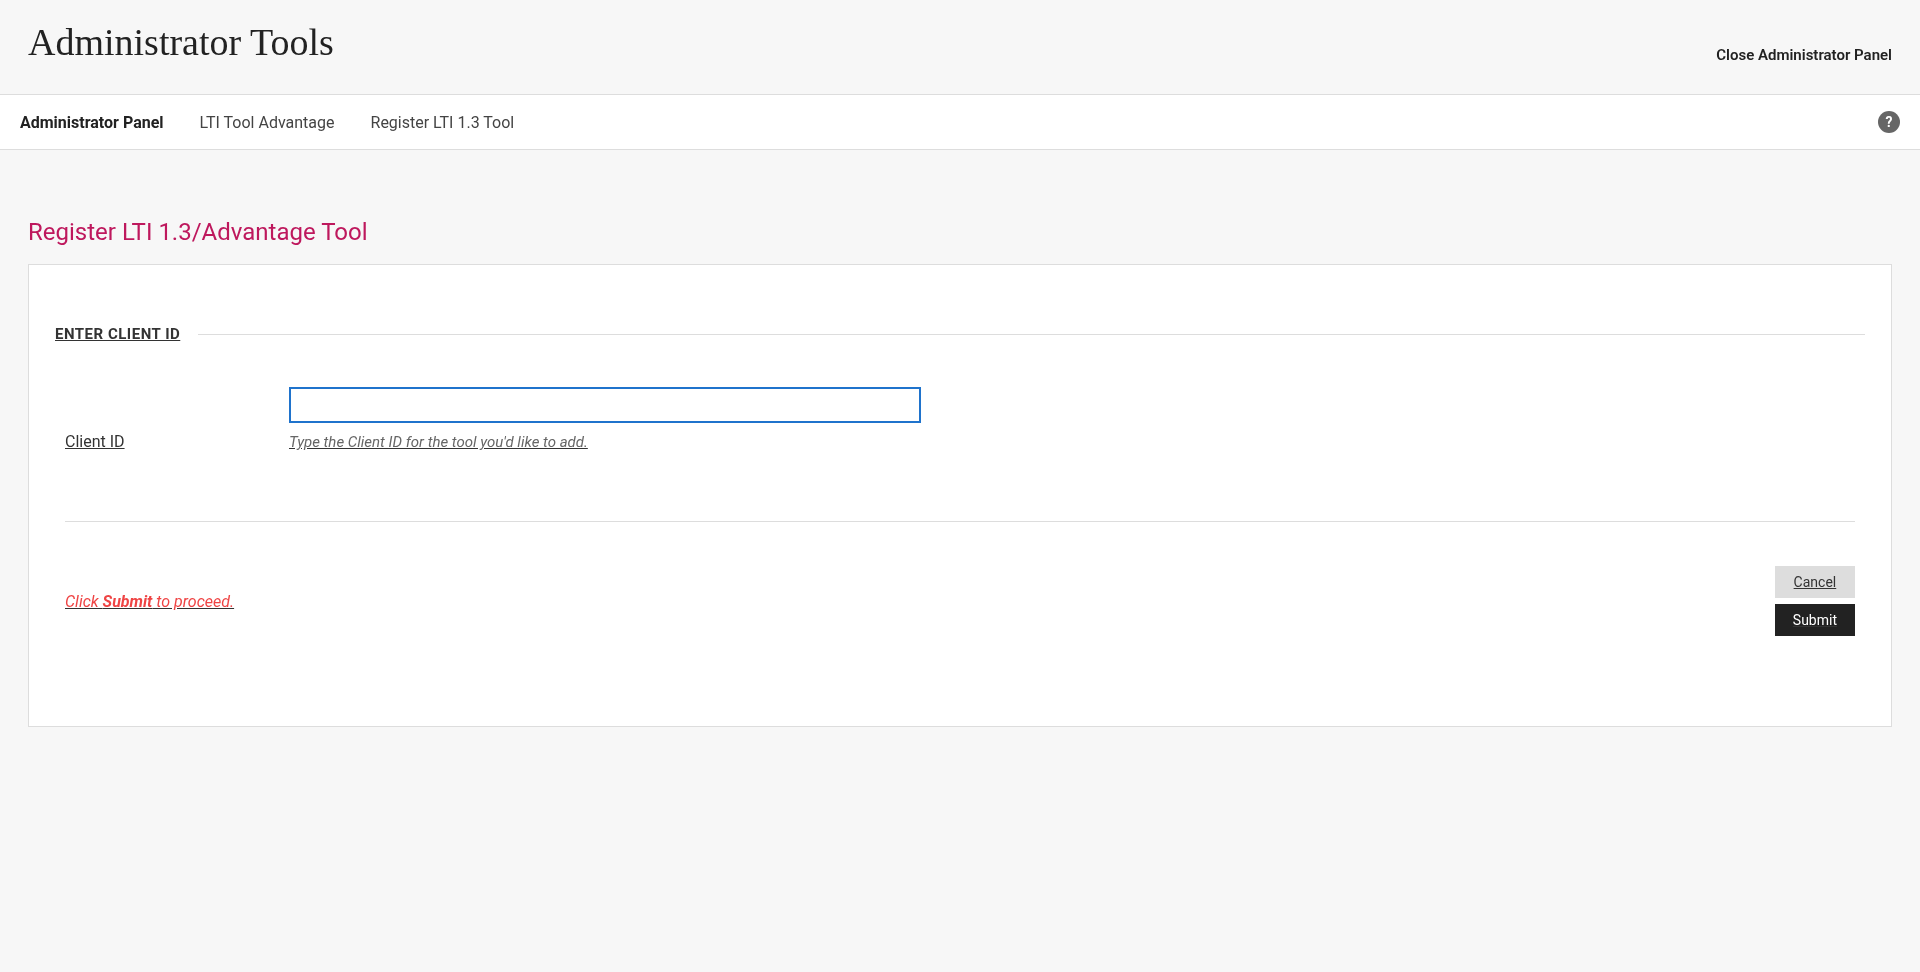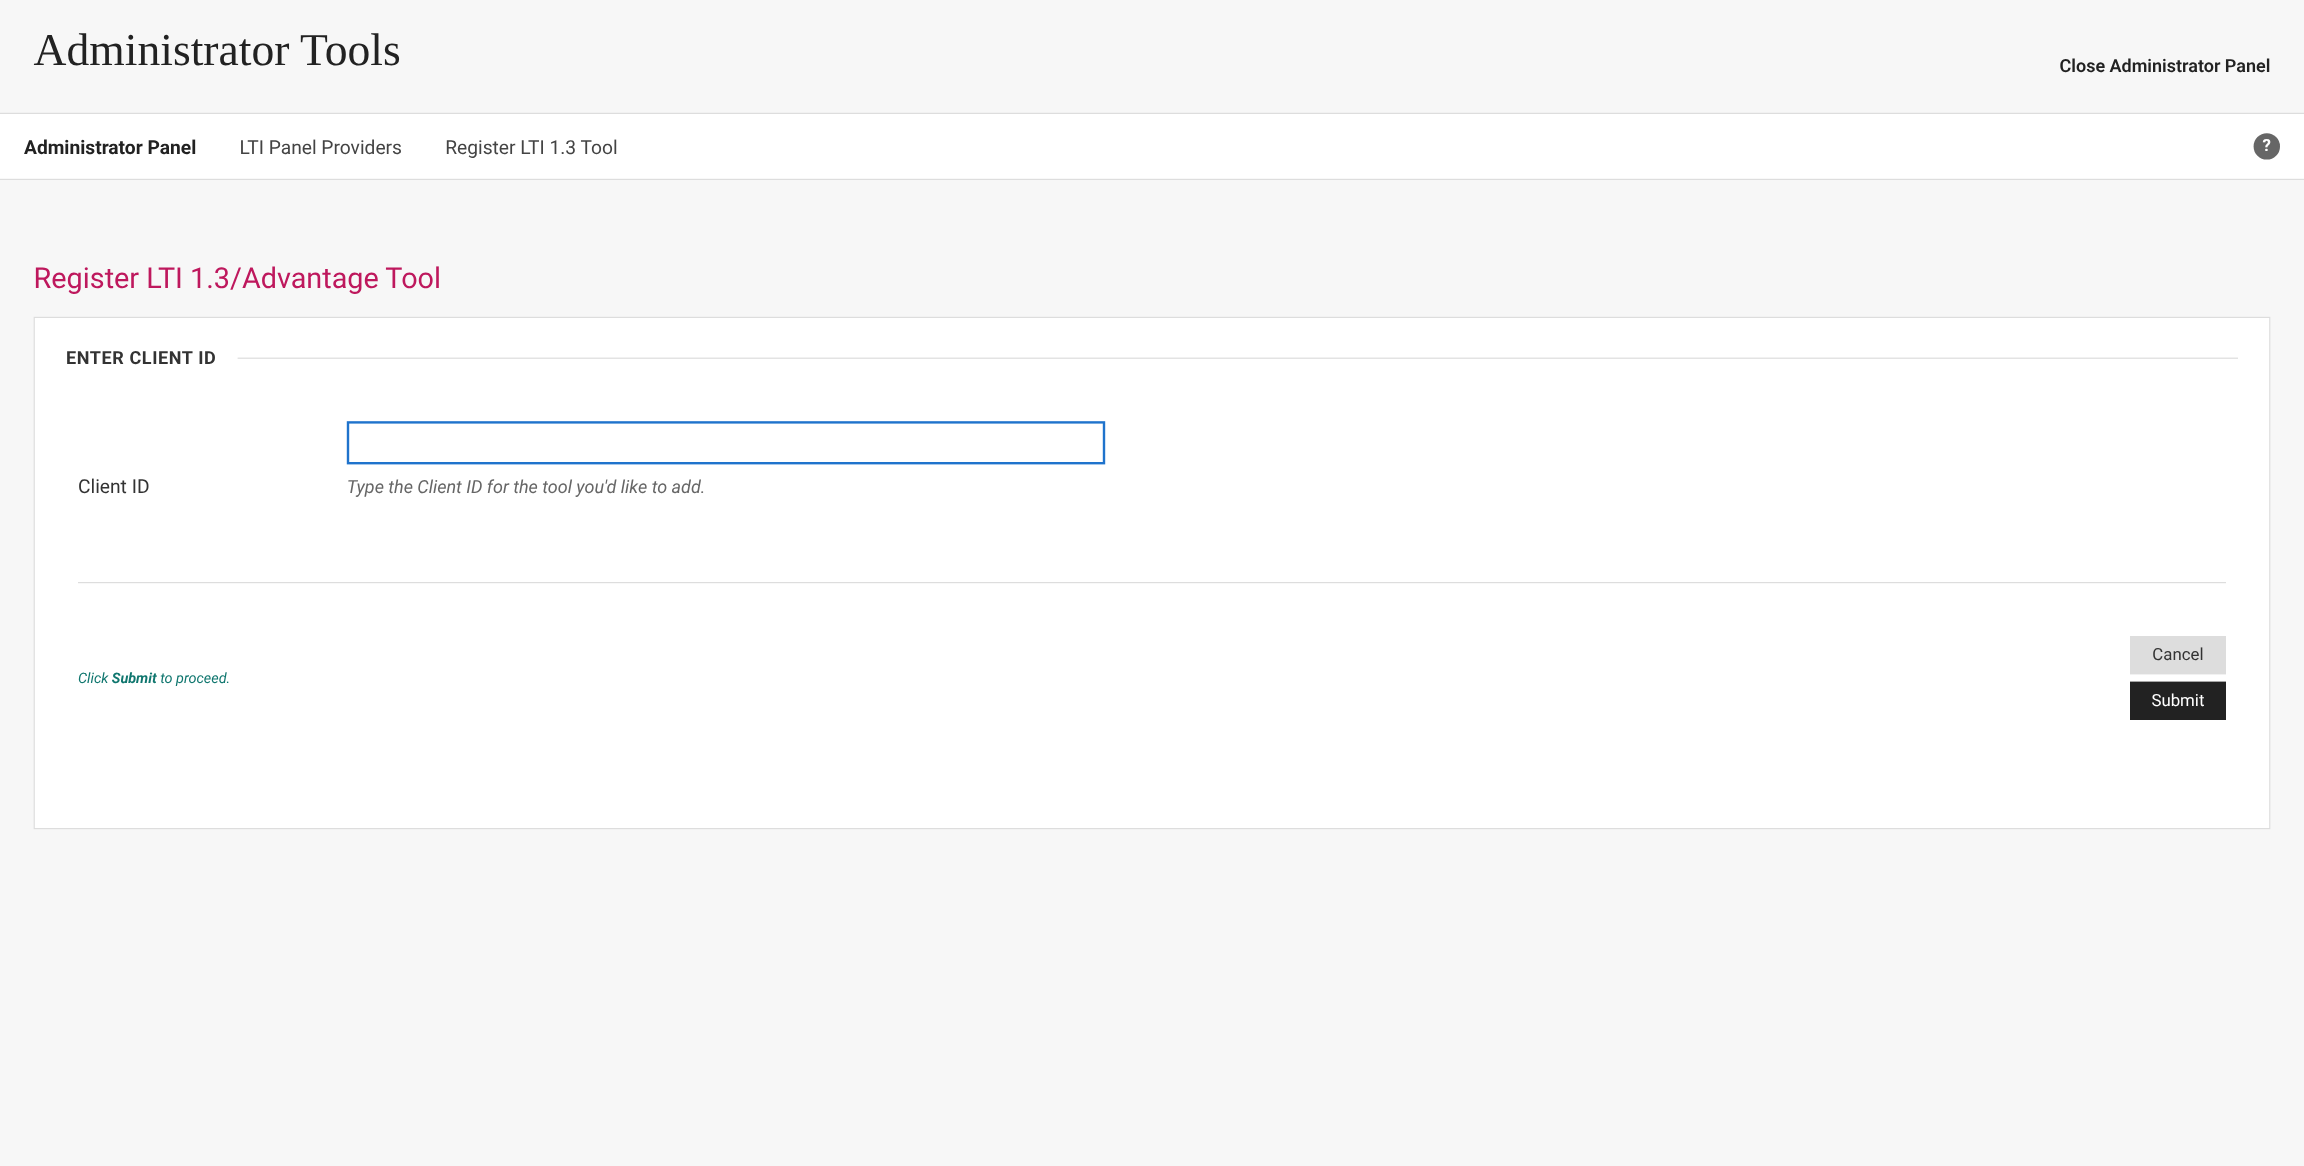--- a/index.html
+++ b/index.html
@@ -72,21 +72,22 @@
     .page-title {
       font-size: 24px;
       font-weight: 400;
       color: #be185d;
       margin-top: 44px;
     }
     .content-box {
       margin: 0 28px 28px 28px;
       background: #fff;
       border: 1px solid #ddd;
-      padding: 24px 26px 90px 26px;
+      padding: 60px 26px 90px 26px;
+      text-decoration: underline;
     }
     .section-header-row {
       display: flex;
       align-items: center;
       margin-bottom: 44px;
     }
     .section-header {
       font-size: 15px;
       font-weight: 700;
       letter-spacing: 0.5px;
@@ -135,22 +136,22 @@
     }
     .footer-row {
       display: flex;
       justify-content: space-between;
       align-items: center;
       margin-top: 44px;
       padding: 0 10px;
     }
     .footer-hint {
       font-style: italic;
-      color: #0f766e;
-      font-size: 12px;
+      color: #ef4444;
+      font-size: 16px;
     }
     .footer-hint strong {
       font-style: italic;
       font-weight: 700;
     }
     .button-group {
       display: flex;
       gap: 6px;
       flex-direction: column;
     }
@@ -174,21 +175,21 @@
 <body>
 
 <div class="header-bar">
   <h1 class="header-title">Administrator Tools</h1>
   <div class="close-link">Close Administrator Panel</div>
 </div>
 
 <div class="breadcrumb-bar">
   <div class="breadcrumb-list">
     <div class="breadcrumb-item active">Administrator Panel</div>
-    <div class="breadcrumb-item">LTI Panel Providers</div>
+    <div class="breadcrumb-item">LTI Tool Advantage</div>
     <div class="breadcrumb-item">Register LTI 1.3 Tool</div>
   </div>
   <div class="help-icon">?</div>
 </div>
 
 <div class="page-title-section">
   <h2 class="page-title">Register LTI 1.3/Advantage Tool</h2>
 </div>
 
 <div class="content-box">

